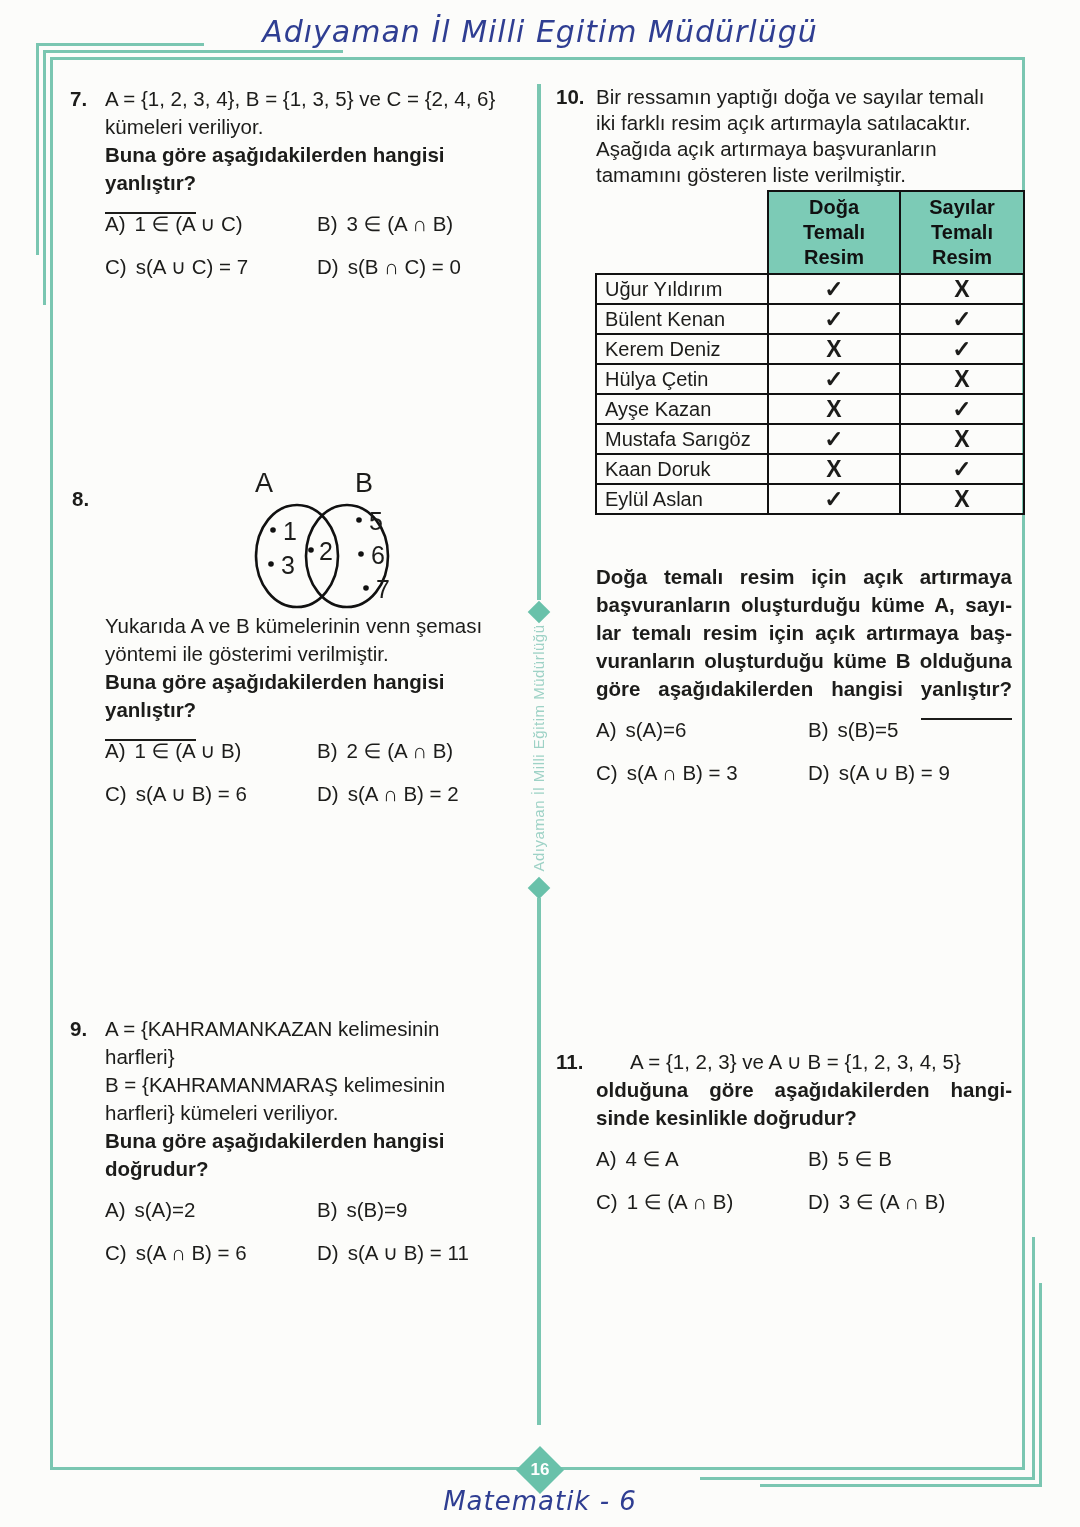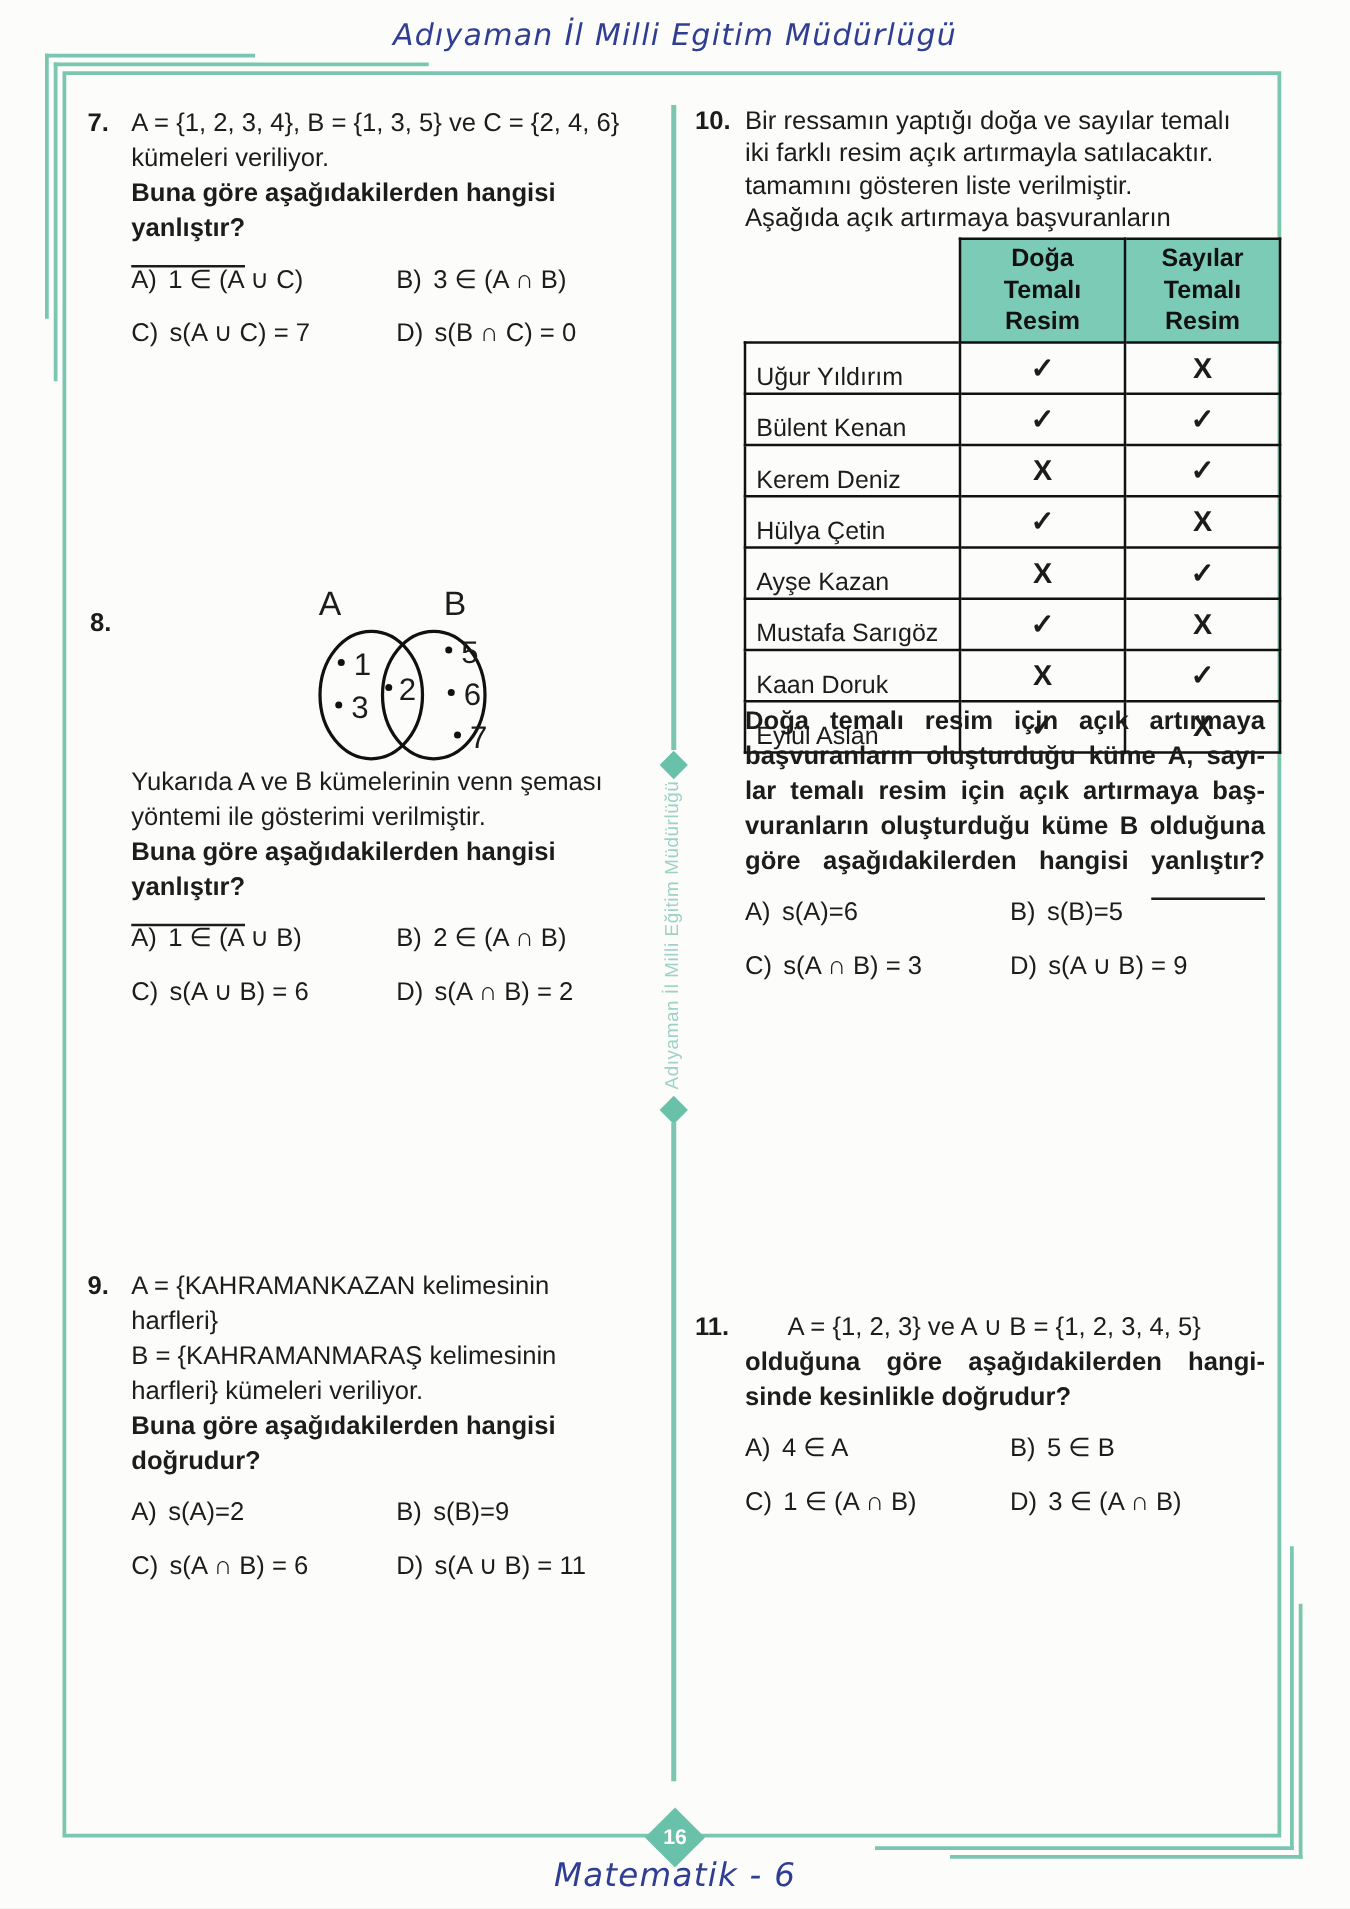--- a/index.html
+++ b/index.html
@@ -9,21 +9,21 @@
     font-family:"Liberation Sans", sans-serif; color:#1c1c1a;
   }
   
   .tealline{position:absolute; background:#7ac6b1;}
   .frame-main{position:absolute; left:50px; top:57px; width:975px; height:1413px;
     border:3px solid #7ac6b1; box-sizing:border-box;}
   
   .header-title{
     position:absolute; left:0; right:0; top:14px; text-align:center;
     font-family:"DejaVu Sans", sans-serif; font-style:italic;
-    font-size:24px; letter-spacing:1px; color:#2f3e92; font-weight:500;
+    font-size:30px; letter-spacing:1px; color:#2f3e92; font-weight:500;
   }
   .footer-title{
     position:absolute; left:0; right:0; top:1486px; text-align:center;
     font-family:"DejaVu Sans", sans-serif; font-style:italic;
     font-size:26px; letter-spacing:1px; color:#2f3e92; font-weight:500;
   }
   .diamond{position:absolute; width:16px; height:16px; background:#69c1aa; transform:rotate(45deg);}
   .page-diamond{
     position:absolute; left:523px; top:1453px; width:34px; height:34px;
     background:#69c1aa; transform:rotate(45deg); z-index:3;
@@ -57,21 +57,21 @@
     position:absolute; left:595px; top:190px; border-collapse:collapse;
     font-size:20px;
   }
   .poll-table td, .poll-table th{border:2px solid #111; box-sizing:border-box;}
   .poll-table .blank{border:none; background:transparent;}
   .poll-table .th{
     background:#7ccbb6; font-weight:bold; text-align:center;
     width:132px; padding:3px 10px; line-height:25px; font-size:20px; color:#111;
   }
   .poll-table .th2{width:124px;}
-  .poll-table .name{width:172px; height:30px; padding:16px 4px 0 8px; white-space:nowrap;}
+  .poll-table .name{width:172px; height:30px; padding:0 4px 0 8px; white-space:nowrap;}
   .poll-table .mark{text-align:center; font-weight:bold; font-size:23px; line-height:1; padding:0;}
 </style>
 </head>
 <body>
 
 <div class="page">
 
   <div class="frame-main"></div>
 
   <div class="tealline" style="left:36px; top:43px; width:168px; height:3px;"></div>
@@ -171,22 +171,22 @@
         <div class="opt"><span class="olabel">C)</span><span>s(A ∩ B) = 6</span></div>
         <div class="opt"><span class="olabel">D)</span><span>s(A ∪ B) = 11</span></div>
       </div>
     </div>
   </div>
 
   <div class="q" style="left:596px; top:84px; width:416px; line-height:26px;">
     <div class="qnum qnum-wide">10.</div>
     <div class="line">Bir ressamın yaptığı doğa ve sayılar temalı</div>
     <div class="line">iki farklı resim açık artırmayla satılacaktır.</div>
+    <div class="line">Aşağıda açık artırmaya başvuranların</div>
     <div class="line">tamamını gösteren liste verilmiştir.</div>
-    <div class="line">Aşağıda açık artırmaya başvuranların</div>
   </div>
 
   <table class="poll-table">
     <tbody>
         <tr>
       <td class="blank"></td>
       <th class="th">Doğa Temalı Resim</th>
       <th class="th th2">Sayılar Temalı Resim</th>
     </tr>
     <tr>

